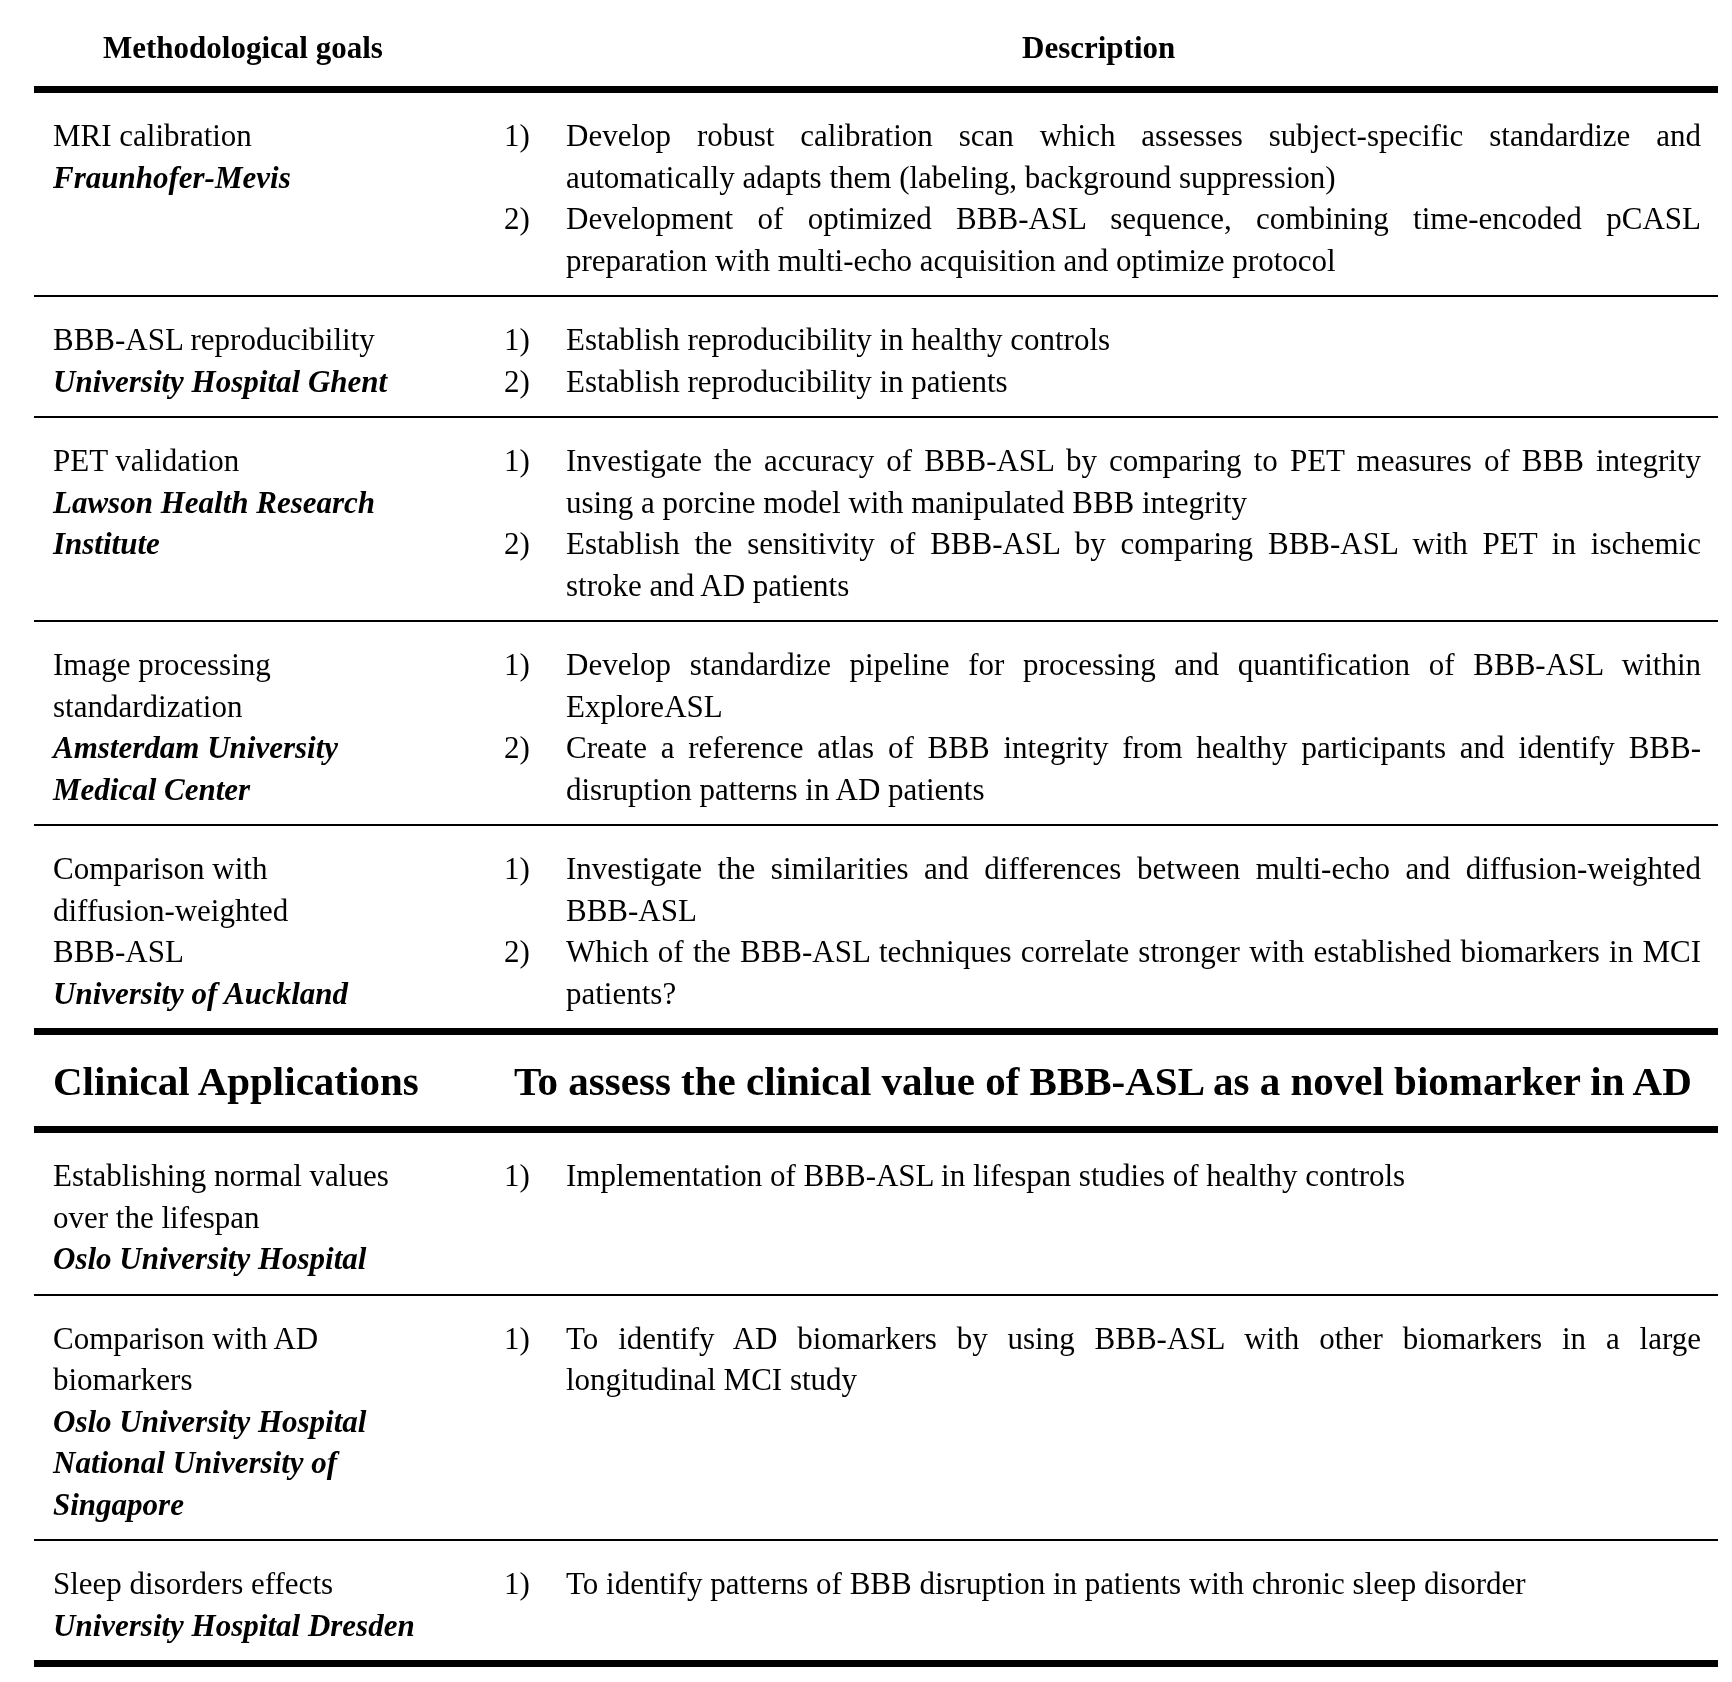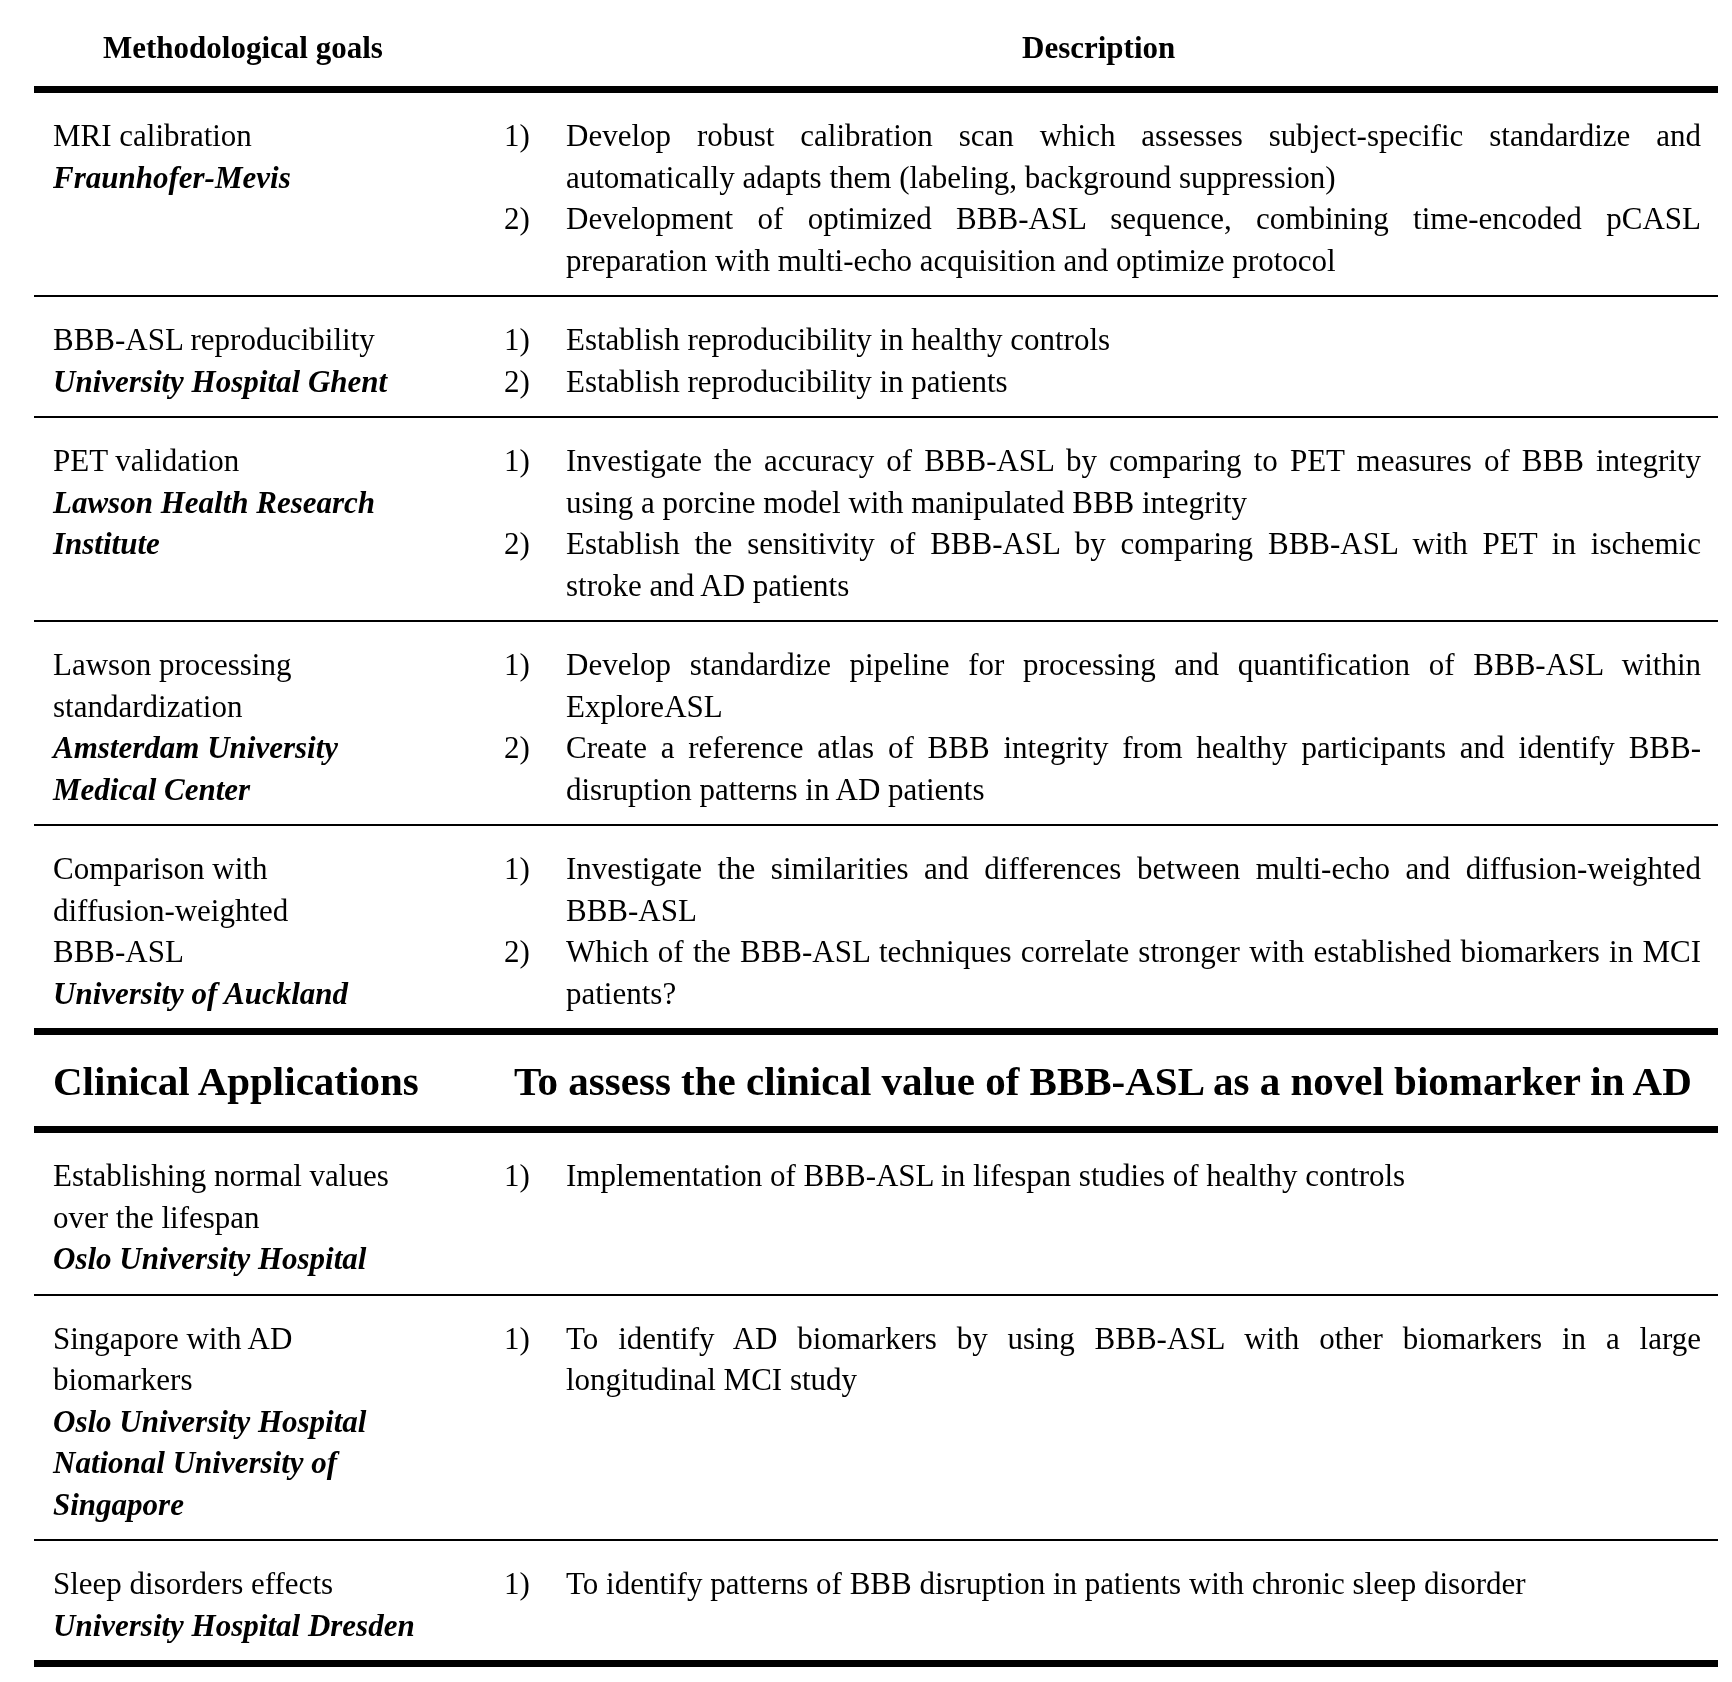--- a/index.html
+++ b/index.html
@@ -80,21 +80,21 @@
           </div>
           <div class="item">
             <span class="num">2)</span>
             <span class="txt">Establish the sensitivity of BBB-ASL by comparing BBB-ASL with PET in ischemic stroke and AD patients</span>
           </div>
         </div>
       </div>
       <div class="rule-thin"></div>
       <div class="row">
         <div class="goal">
-          <div class="t">Lawson processing</div>
+          <div class="t">Image processing</div>
           <div class="t">standardization</div>
           <div class="inst">Amsterdam University</div>
           <div class="inst">Medical Center</div>
         </div>
         <div class="desc">
           <div class="item">
             <span class="num">1)</span>
             <span class="txt">Develop standardize pipeline for processing and quantification of BBB-ASL within ExploreASL</span>
           </div>
           <div class="item">
@@ -141,21 +141,21 @@
         <div class="desc">
           <div class="item">
             <span class="num">1)</span>
             <span class="txt">Implementation of BBB-ASL in lifespan studies of healthy controls</span>
           </div>
         </div>
       </div>
       <div class="rule-thin"></div>
       <div class="row">
         <div class="goal">
-          <div class="t">Singapore with AD</div>
+          <div class="t">Comparison with AD</div>
           <div class="t">biomarkers</div>
           <div class="inst">Oslo University Hospital</div>
           <div class="inst">National University of</div>
           <div class="inst">Singapore</div>
         </div>
         <div class="desc">
           <div class="item">
             <span class="num">1)</span>
             <span class="txt">To identify AD biomarkers by using BBB-ASL with other biomarkers in a large longitudinal MCI study</span>
           </div>

